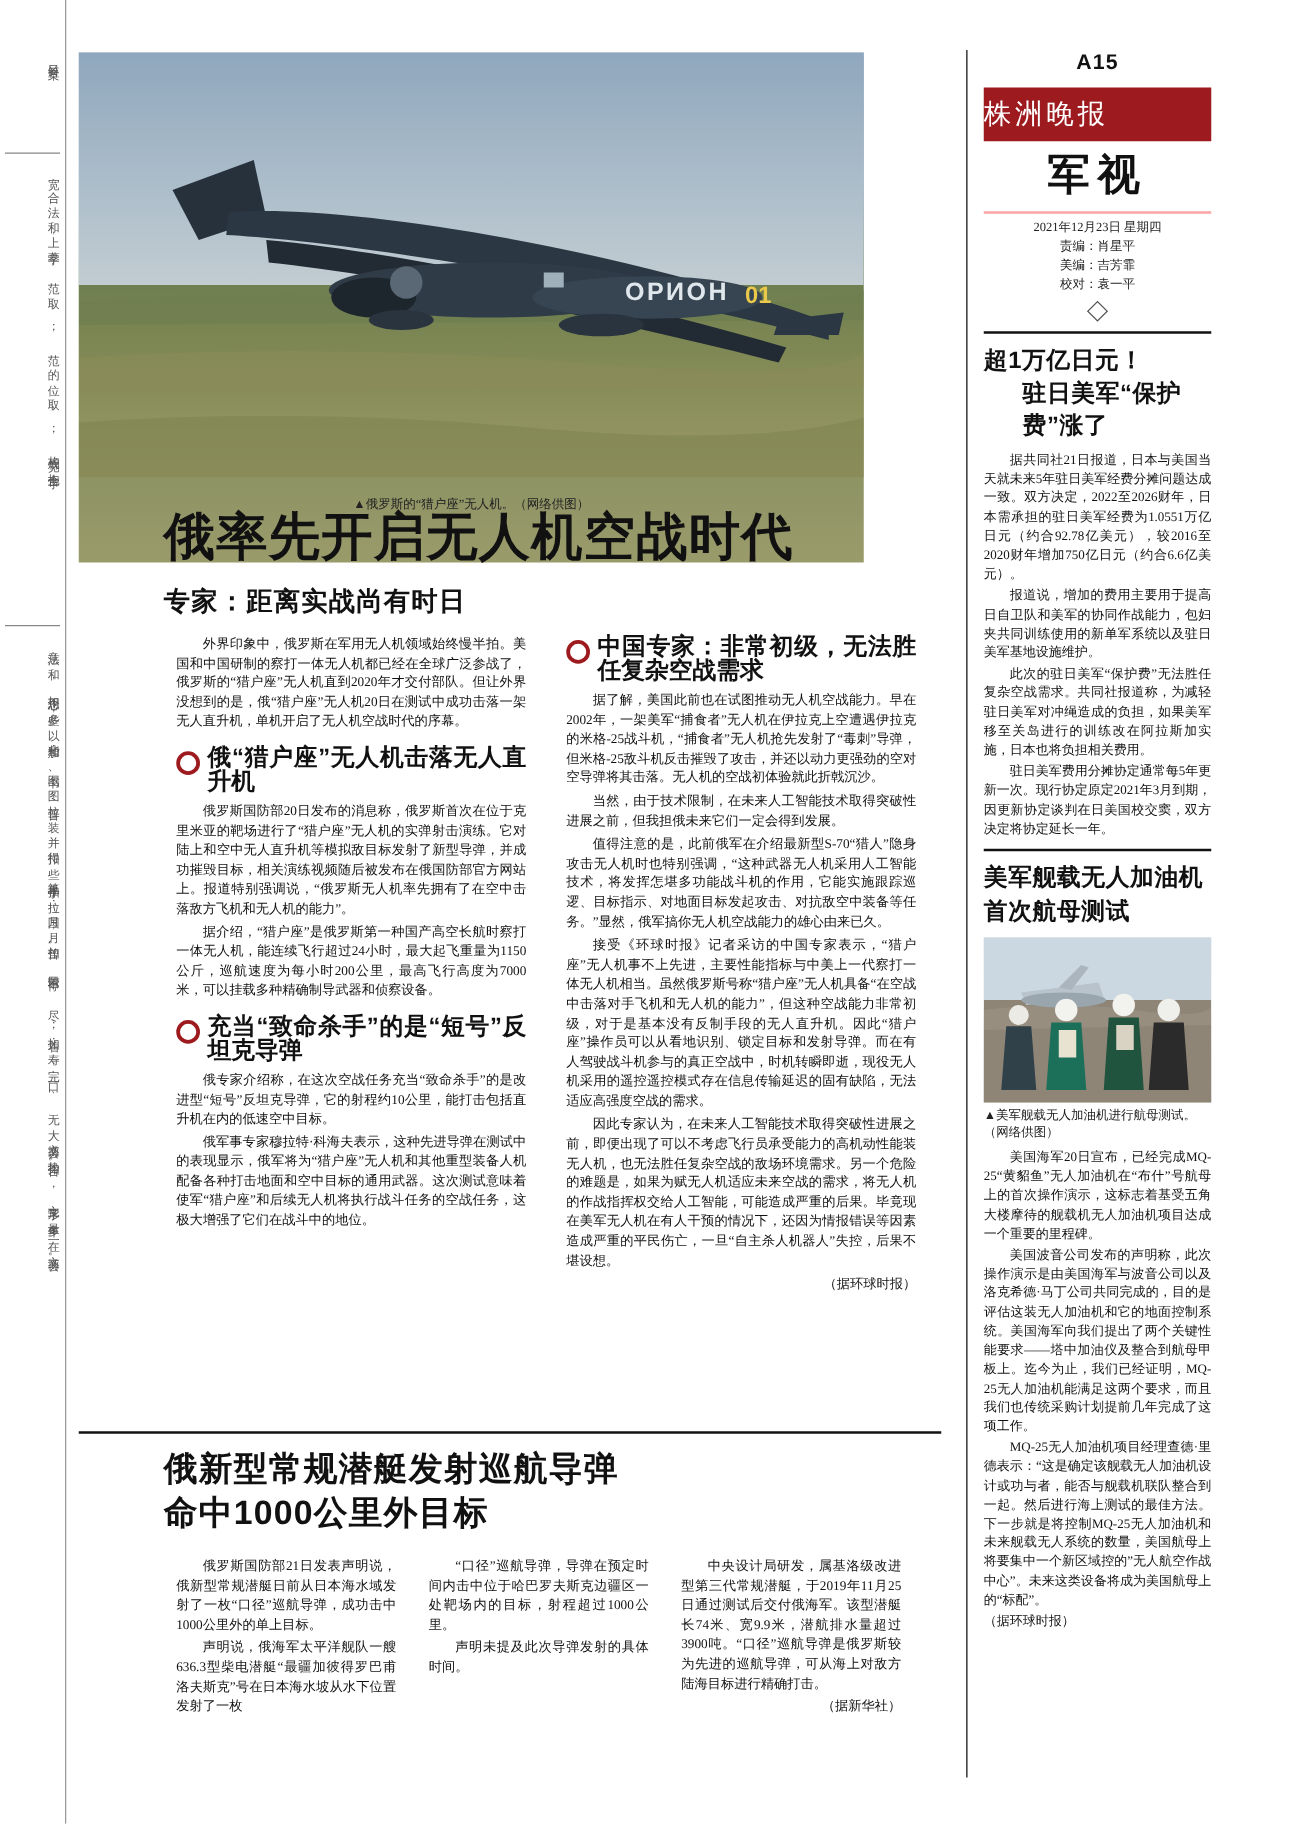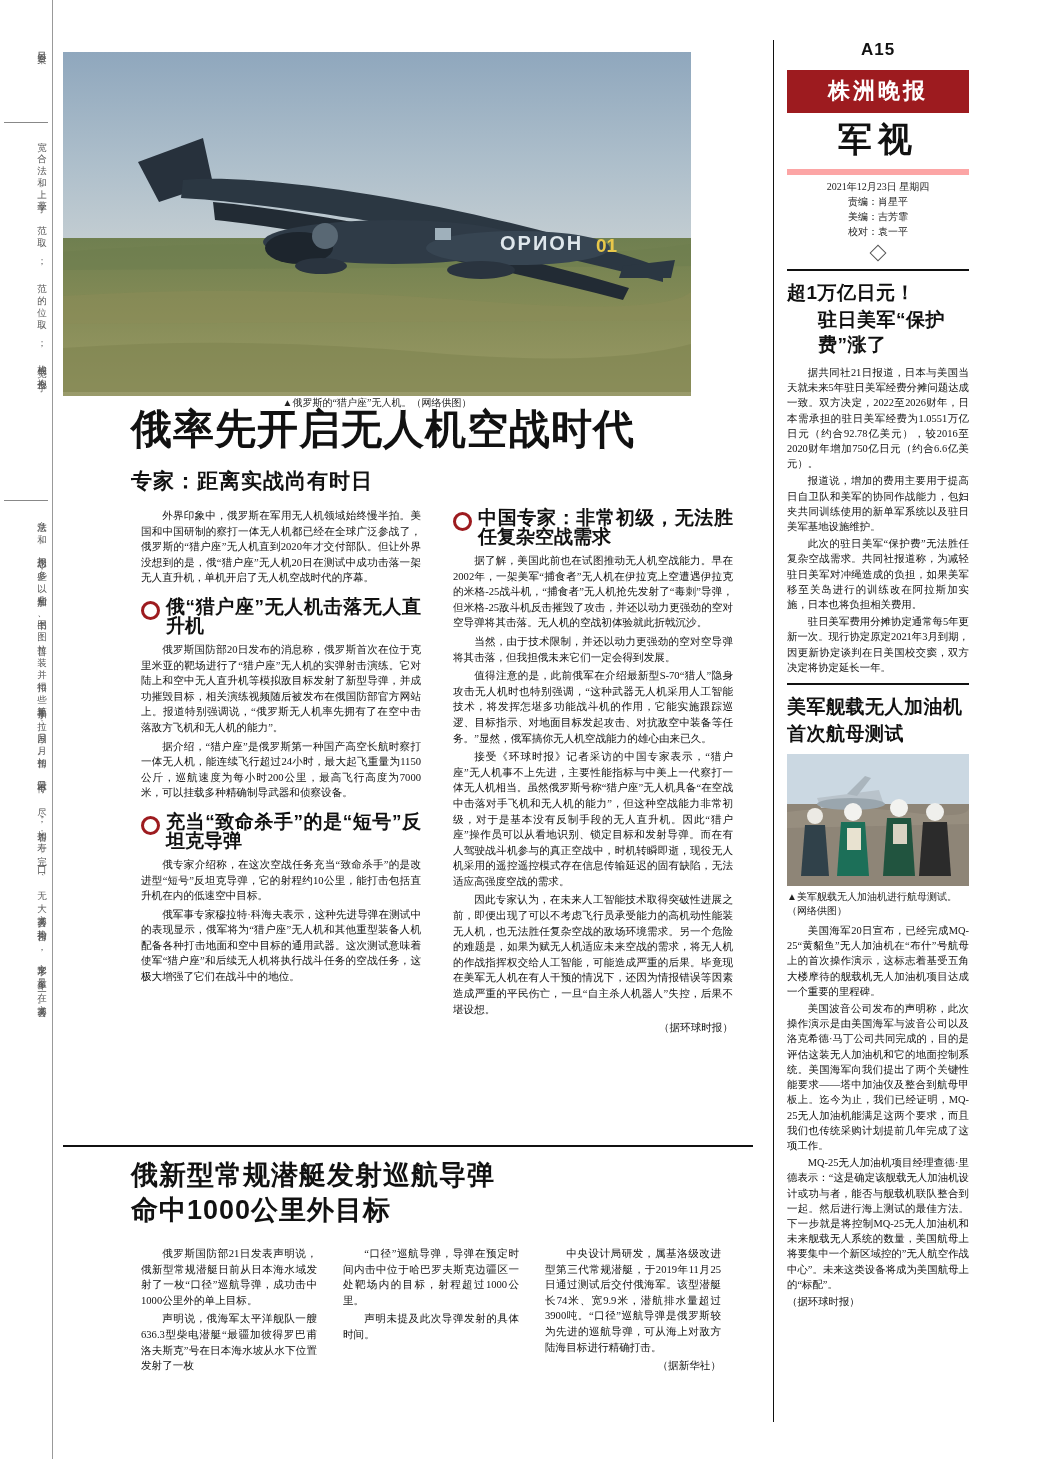--- a/index.html
+++ b/index.html
@@ -38,31 +38,31 @@
     position:absolute;left:710px;top:0;width:196px;height:1382px;
     border-left:1px solid #111;
     padding-left:13px;
     box-sizing:border-box;
   }
   .folio{
     text-align:center;font-size:17px;font-weight:bold;letter-spacing:1px;
     font-family:"Liberation Sans",sans-serif;margin:0 0 10px 0;
   }
   .masthead{
-    background:#9d1b1f;color:#fff;text-align:center;
-    font-size:22px;font-weight:bold;letter-spacing:3px;
+    background:#9d1b1f;color:#fff;text-align:left;
+    font-size:22px;font-weight:normal;letter-spacing:3px;
     padding:6px 0 7px 0;font-family:"Liberation Serif",serif;
   }
   .masthead-sub{
     text-align:center;font-size:34px;font-weight:bold;letter-spacing:6px;
     margin:4px 0 6px 0;font-family:"Liberation Serif",serif;color:#111;
   }
   .dateline{
     text-align:center;font-size:10px;line-height:15px;color:#222;
-    border-top:6px solid #fca5a5;padding-top:4px;
+    border-top:2px solid #fca5a5;padding-top:4px;
   }
   .dateline div{white-space:nowrap;}
   .diamond{
     width:10px;height:10px;border:1px solid #555;transform:rotate(45deg);
     margin:8px auto 10px auto;
   }
   .side-rule{border-top:2px solid #111;margin:8px 0 9px 0;}
   .side-head{
     font-size:19px;font-weight:bold;line-height:25px;letter-spacing:.5px;
     font-family:"Liberation Sans",sans-serif;margin-bottom:8px;
@@ -72,21 +72,21 @@
     text-indent:2em;
   }
   .side-photo{
     width:100%;height:132px;margin:8px 0 4px 0;position:relative;overflow:hidden;
     background:linear-gradient(#b9cede 0%, #cfd9df 38%, #a9a091 56%, #8d8274 100%);
   }
   .cap{font-size:10px;line-height:13.5px;color:#222;margin:2px 0 6px 0;}
 
   
   .photo-main{
-    position:absolute;left:0;top:12px;width:628px;height:344px;overflow:hidden;
+    position:absolute;left:0;top:2px;width:628px;height:408px;overflow:hidden;
     background:linear-gradient(#7d99b4 0%,#94a9bb 26%,#6f8458 46%,#7e8a5a 62%,#9a9b6b 100%);
   }
   .photo-cap{
     position:absolute;left:0;top:356px;width:628px;text-align:center;
     font-size:10px;color:#222;
   }
 
   
   .headline{
     position:absolute;left:68px;top:362px;width:560px;
@@ -208,21 +208,21 @@
       <p>俄专家介绍称，在这次空战任务充当“致命杀手”的是改进型“短号”反坦克导弹，它的射程约10公里，能打击包括直升机在内的低速空中目标。</p>
       <p>俄军事专家穆拉特·科海夫表示，这种先进导弹在测试中的表现显示，俄军将为“猎户座”无人机和其他重型装备人机配备各种打击地面和空中目标的通用武器。这次测试意味着使军“猎户座”和后续无人机将执行战斗任务的空战任务，这极大增强了它们在战斗中的地位。</p>
     </div>
 
     <div class="col c2">
       <div class="subhead" style="margin-top:0;">
         <span class="bullet"></span>
         <span>中国专家：非常初级，无法胜任复杂空战需求</span>
       </div>
       <p>据了解，美国此前也在试图推动无人机空战能力。早在2002年，一架美军“捕食者”无人机在伊拉克上空遭遇伊拉克的米格-25战斗机，“捕食者”无人机抢先发射了“毒刺”导弹，但米格-25敌斗机反击摧毁了攻击，并还以动力更强劲的空对空导弹将其击落。无人机的空战初体验就此折戟沉沙。</p>
-      <p>当然，由于技术限制，并还以动力更强劲的空对空导弹将其击落，但我担俄未来它们一定会得到发展。</p>
+      <p>当然，由于技术限制，在未来人工智能技术取得突破性进展之前，但我担俄未来它们一定会得到发展。</p>
       <p>值得注意的是，此前俄军在介绍最新型S-70“猎人”隐身攻击无人机时也特别强调，“这种武器无人机采用人工智能技术，将发挥怎堪多功能战斗机的作用，它能实施跟踪巡逻、目标指示、对地面目标发起攻击、对抗敌空中装备等任务。”显然，俄军搞你无人机空战能力的雄心由来已久。</p>
       <p>接受《环球时报》记者采访的中国专家表示，“猎户座”无人机事不上先进，主要性能指标与中美上一代察打一体无人机相当。虽然俄罗斯号称“猎户座”无人机具备“在空战中击落对手飞机和无人机的能力”，但这种空战能力非常初级，对于是基本没有反制手段的无人直升机。因此“猎户座”操作员可以从看地识别、锁定目标和发射导弹。而在有人驾驶战斗机参与的真正空战中，时机转瞬即逝，现役无人机采用的遥控遥控模式存在信息传输延迟的固有缺陷，无法适应高强度空战的需求。</p>
       <p>因此专家认为，在未来人工智能技术取得突破性进展之前，即便出现了可以不考虑飞行员承受能力的高机动性能装无人机，也无法胜任复杂空战的敌场环境需求。另一个危险的难题是，如果为赋无人机适应未来空战的需求，将无人机的作战指挥权交给人工智能，可能造成严重的后果。毕竟现在美军无人机在有人干预的情况下，还因为情报错误等因素造成严重的平民伤亡，一旦“自主杀人机器人”失控，后果不堪设想。</p>
       <p class="src">（据环球时报）</p>
     </div>
   </div>
 
   <div class="bottom-rule"></div>
   <div class="bottom">
     <h3>俄新型常规潜艇发射巡航导弹</h3>

